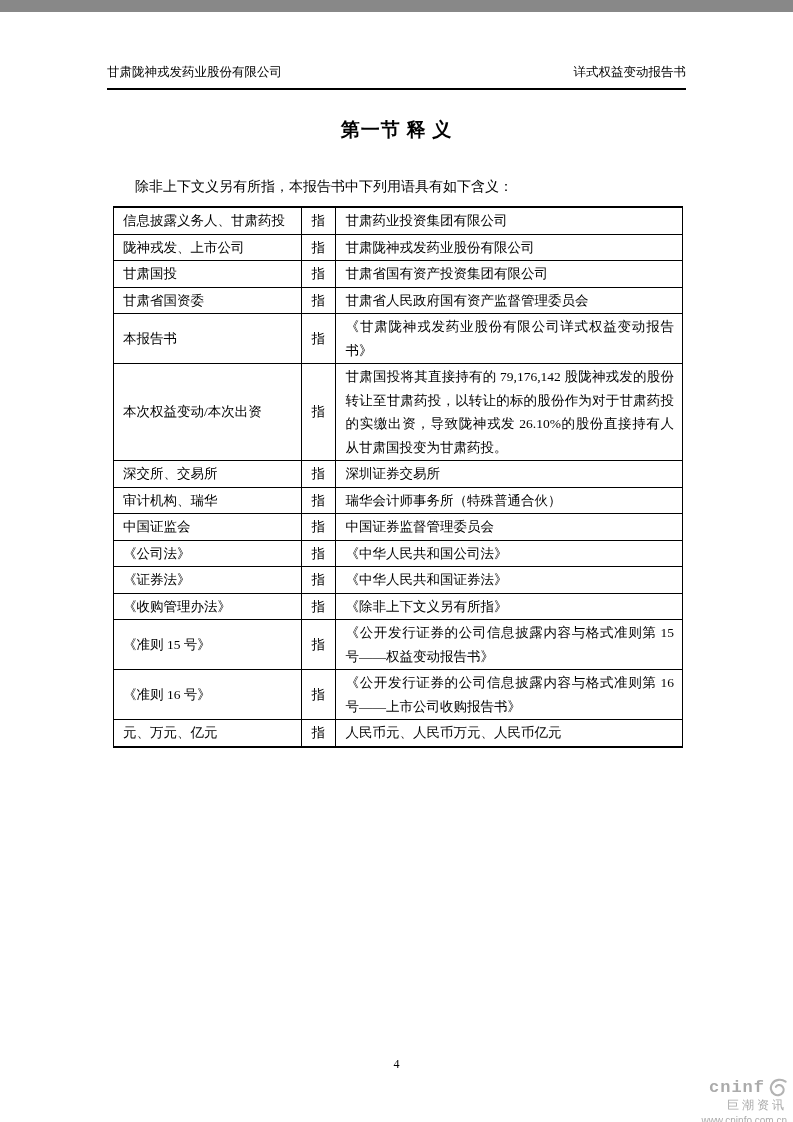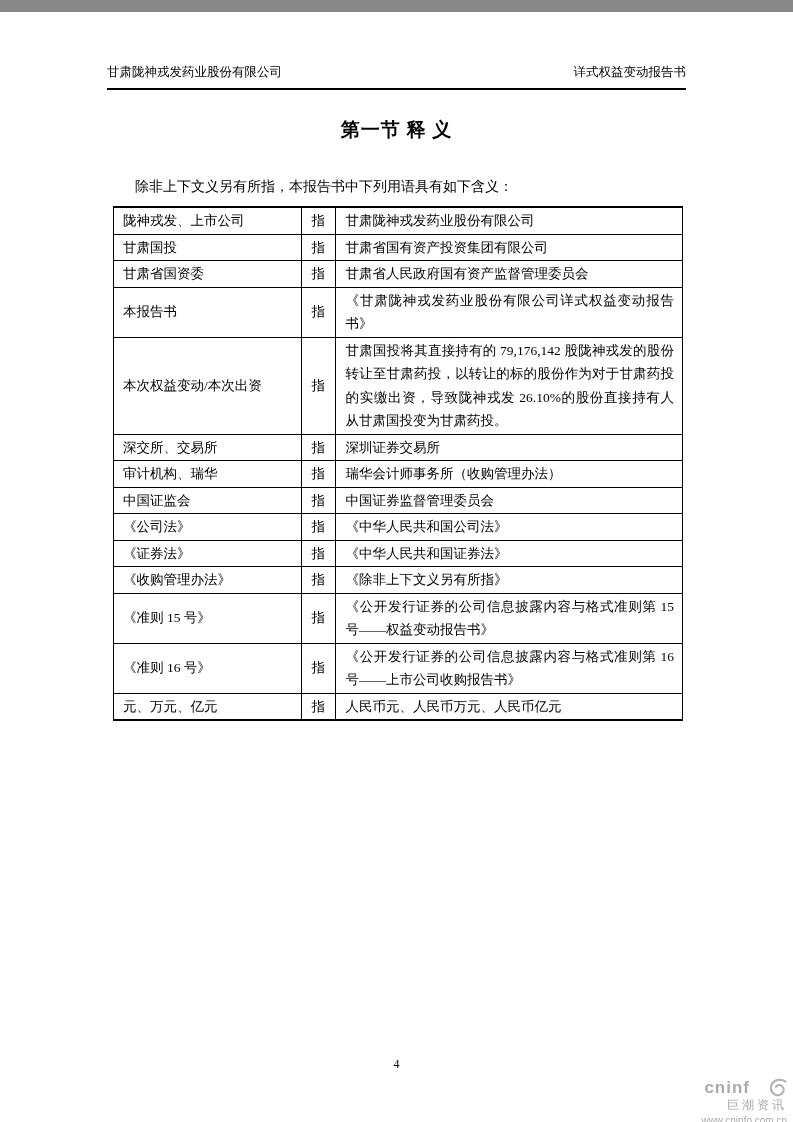--- a/index.html
+++ b/index.html
@@ -73,21 +73,22 @@
     right: 6px;
     bottom: 8px;
     text-align: right;
     font-family: "Liberation Sans", "DejaVu Sans", sans-serif;
     line-height: 1.15;
   }
   .wm-brand-row {
     display: flex;
     align-items: center;
     justify-content: flex-end;
-    gap: 16px;
+    gap: 1px;
+    font-family: Liberation Mono, monospace;
   }
   .wm-brand {
     font-size: 17px;
     font-weight: bold;
     letter-spacing: 1px;
   }
   .wm-cn {
     font-size: 12px;
     letter-spacing: 3px;
     margin-top: 1px;
@@ -108,20 +109,25 @@
     <span>详式权益变动报告书</span>
   </div>
 
   <div class="section-title">第一节 释 义</div>
 
   <p class="intro-paragraph">除非上下文义另有所指，本报告书中下列用语具有如下含义：</p>
 
   <table class="definitions">
     <tbody>
       <tr>
+        <td class="col-term">信息披露义务人、甘肃药投</td>
+        <td class="col-refers">指</td>
+        <td class="col-def">甘肃药业投资集团有限公司</td>
+      </tr>
+      <tr>
         <td class="col-term">陇神戎发、上市公司</td>
         <td class="col-refers">指</td>
         <td class="col-def">甘肃陇神戎发药业股份有限公司</td>
       </tr>
       <tr>
         <td class="col-term">甘肃国投</td>
         <td class="col-refers">指</td>
         <td class="col-def">甘肃省国有资产投资集团有限公司</td>
       </tr>
       <tr>
@@ -140,21 +146,21 @@
         <td class="col-def">甘肃国投将其直接持有的 79,176,142 股陇神戎发的股份转让至甘肃药投，以转让的标的股份作为对于甘肃药投的实缴出资，导致陇神戎发 26.10%的股份直接持有人从甘肃国投变为甘肃药投。</td>
       </tr>
       <tr>
         <td class="col-term">深交所、交易所</td>
         <td class="col-refers">指</td>
         <td class="col-def">深圳证券交易所</td>
       </tr>
       <tr>
         <td class="col-term">审计机构、瑞华</td>
         <td class="col-refers">指</td>
-        <td class="col-def">瑞华会计师事务所（收购管理办法）</td>
+        <td class="col-def">瑞华会计师事务所（特殊普通合伙）</td>
       </tr>
       <tr>
         <td class="col-term">中国证监会</td>
         <td class="col-refers">指</td>
         <td class="col-def">中国证券监督管理委员会</td>
       </tr>
       <tr>
         <td class="col-term">《公司法》</td>
         <td class="col-refers">指</td>
         <td class="col-def">《中华人民共和国公司法》</td>

